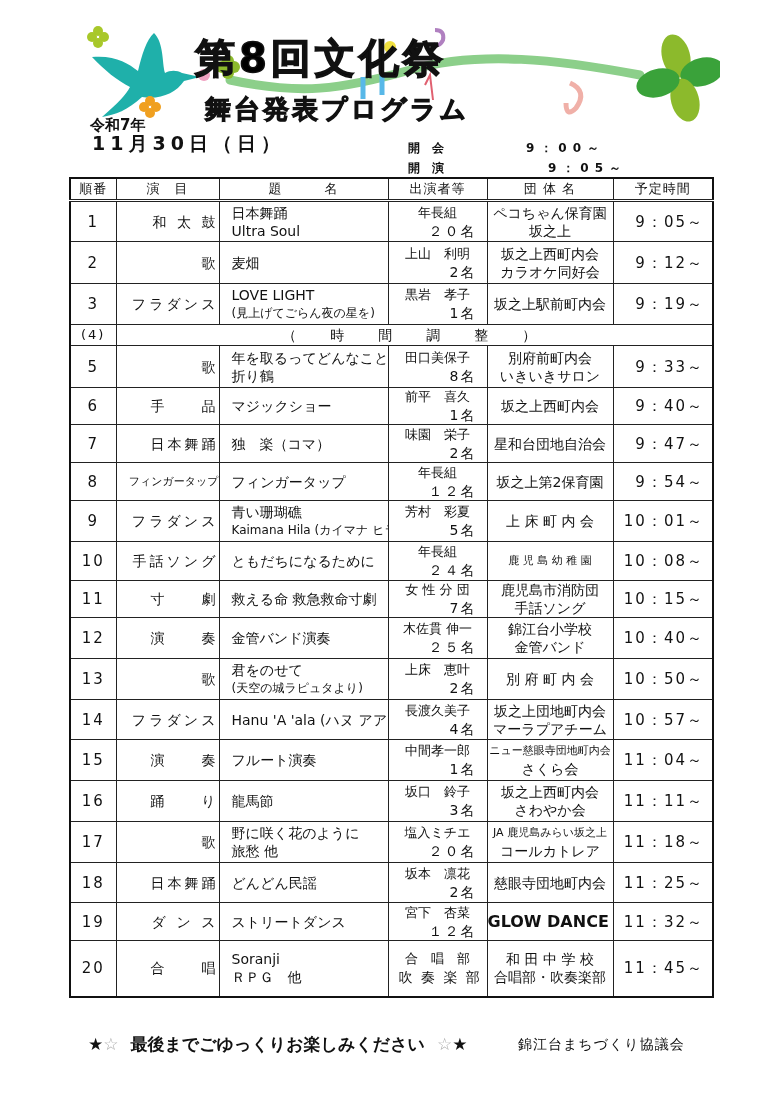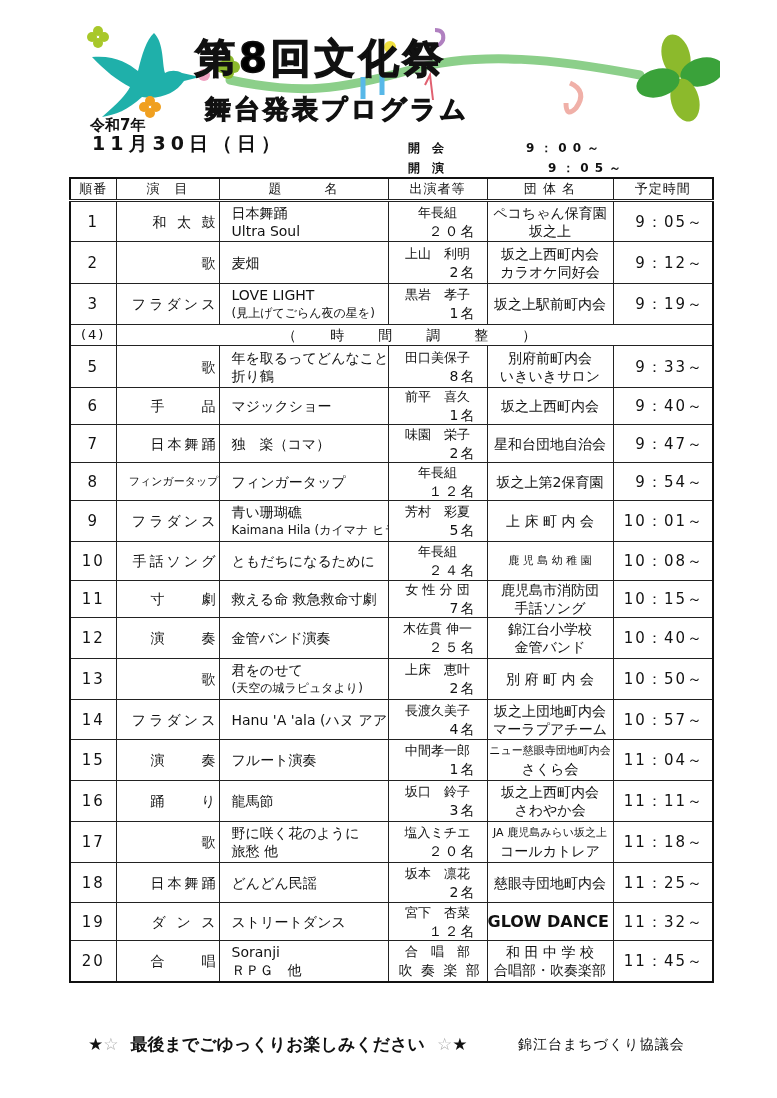--- a/index.html
+++ b/index.html
@@ -406,21 +406,21 @@
         </td>
         <td class="perf">
           <span class="a">宮下　杏菜</span>
           <span class="b">１２名</span>
         </td>
         <td class="grp">
           <span class="r2" style="font-size: 16px; font-weight: bold;">GLOW DANCE SCHOOL</span>
         </td>
         <td class="tm">11：32～</td>
       </tr>
-      <tr style="height: 41px;">
+      <tr style="height: 56px;">
         <td class="no">20</td>
         <td class="cat">合　　唱</td>
         <td class="ttl">
           <span class="r2">Soranji</span>
           <span class="r2">ＲＰＧ　他</span>
         </td>
         <td class="perf">
           <span class="a">合　唱　部</span>
           <span class="b">吹 奏 楽 部</span>
         </td>

